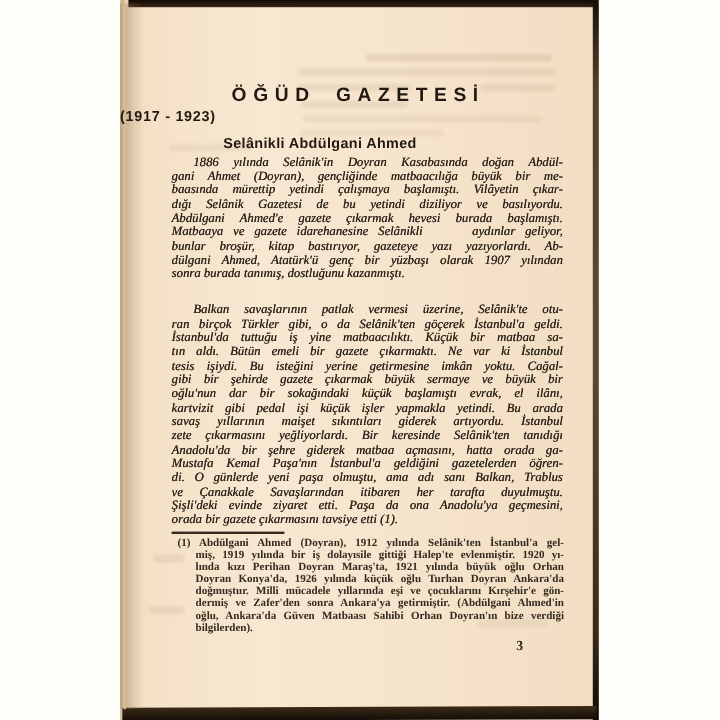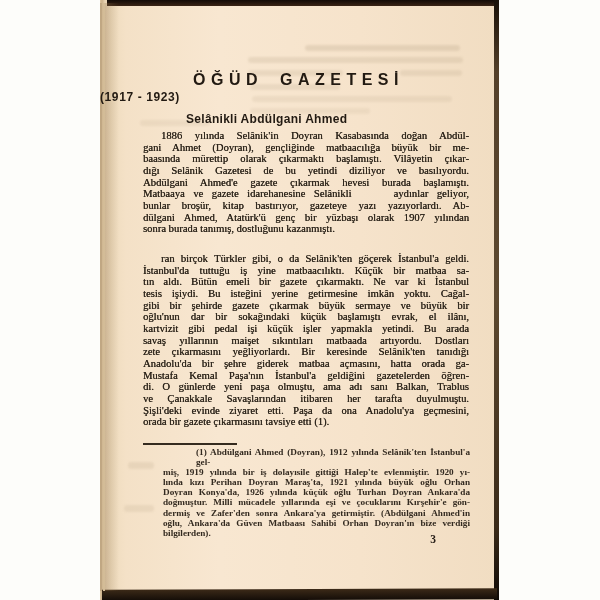--- a/index.html
+++ b/index.html
@@ -48,32 +48,32 @@
     font-family:"Liberation Sans",sans-serif;font-weight:700;
     font-size:12px;letter-spacing:.6px;color:var(--title-ink);
   }
   .section-heading{
     left:74px;top:112px;z-index:2;
     font-family:"Liberation Sans",sans-serif;font-weight:700;
     font-size:12px;letter-spacing:.3px;color:var(--title-ink);margin-left:12px;
   }
   .para{left:43px;width:326px;z-index:2;color:var(--ink);
     font-size:10.6px;line-height:11.65px;text-shadow:.2px 0 0 currentColor;}
-  .para .line{text-align:justify;text-align-last:justify;white-space:normal;}
+  .para .line{text-align:justify;text-align-last:justify;white-space:normal;font-style:italic;}
   .para .line:last-child{text-align-last:left;}
   .para .line:first-child{text-indent:18px;}
   .para-1{top:130px;}
   .para-2{top:253px;}
 
   .footnote-separator{left:43px;top:443px;width:94px;height:1.5px;background:#352b1f;z-index:2;}
 
   .footnote{left:48px;top:447px;width:322px;z-index:2;color:#332a20;
     font-size:9.2px;line-height:10.1px;font-weight:700;}
   .footnote .line{padding-left:15px;text-align:justify;text-align-last:justify;}
-  .footnote .line:first-child{padding-left:0;margin-left:48px;}
+  .footnote .line:first-child{padding-left:0;}
   .footnote .line:last-child{text-align-last:left;}
 
   .page-number{left:322px;top:533px;width:22px;text-align:center;z-index:2;
     font-weight:700;font-size:11.5px;color:#2a211a;}
 </style>
 </head>
 <body>
 
 <div class="photo">
 
@@ -100,37 +100,38 @@
     <div class="ghost" style="top:505px;left:24px;width:30px;height:7px;opacity:.18"></div>
     <div class="ghost" style="top:516px;left:298px;width:58px;height:7px;opacity:.15"></div>
 
     <div class="article-title">ÖĞÜD GAZETESİ</div>
     <div class="article-years">(1917 - 1923)</div>
     <div class="section-heading">Selânikli Abdülgani Ahmed</div>
 
     <div class="para para-1">
         <div class="line">1886 yılında Selânik'in Doyran Kasabasında doğan Abdül-</div>
         <div class="line">gani Ahmet (Doyran), gençliğinde matbaacılığa büyük bir me-</div>
-        <div class="line">baasında mürettip olarak çıkarmaktı başlamıştı. Vilâyetin çıkar-</div>
+        <div class="line">baasında mürettip yetindi çalışmaya başlamıştı. Vilâyetin çıkar-</div>
         <div class="line">dığı Selânik Gazetesi de bu yetindi diziliyor ve basılıyordu.</div>
         <div class="line">Abdülgani Ahmed'e gazete çıkarmak hevesi burada başlamıştı.</div>
         <div class="line">Matbaaya ve gazete idarehanesine Selânikli&nbsp;&nbsp;&nbsp;&nbsp; aydınlar geliyor,</div>
         <div class="line">bunlar broşür, kitap bastırıyor, gazeteye yazı yazıyorlardı. Ab-</div>
         <div class="line">dülgani Ahmed, Atatürk'ü genç bir yüzbaşı olarak 1907 yılından</div>
         <div class="line">sonra burada tanımış, dostluğunu kazanmıştı.</div>
       </div>
     <div class="para para-2">
+        <div class="line">Balkan savaşlarının patlak vermesi üzerine, Selânik'te otu-</div>
         <div class="line">ran birçok Türkler gibi, o da Selânik'ten göçerek İstanbul'a geldi.</div>
         <div class="line">İstanbul'da tuttuğu iş yine matbaacılıktı. Küçük bir matbaa sa-</div>
         <div class="line">tın aldı. Bütün emeli bir gazete çıkarmaktı. Ne var ki İstanbul</div>
         <div class="line">tesis işiydi. Bu isteğini yerine getirmesine imkân yoktu. Cağal-</div>
         <div class="line">gibi bir şehirde gazete çıkarmak büyük sermaye ve büyük bir</div>
         <div class="line">oğlu'nun dar bir sokağındaki küçük başlamıştı evrak, el ilânı,</div>
         <div class="line">kartvizit gibi pedal işi küçük işler yapmakla yetindi. Bu arada</div>
-        <div class="line">savaş yıllarının maişet sıkıntıları matbaada artıyordu. Dostları</div>
+        <div class="line">savaş yıllarının maişet sıkıntıları giderek artıyordu. İstanbul</div>
         <div class="line">zete çıkarmasını yeğliyorlardı. Bir keresinde Selânik'ten tanıdığı</div>
         <div class="line">Anadolu'da bir şehre giderek matbaa açmasını, hatta orada ga-</div>
         <div class="line">Mustafa Kemal Paşa'nın İstanbul'a geldiğini gazetelerden öğren-</div>
         <div class="line">di. O günlerde yeni paşa olmuştu, ama adı sanı Balkan, Trablus</div>
         <div class="line">ve Çanakkale Savaşlarından itibaren her tarafta duyulmuştu.</div>
         <div class="line">Şişli'deki evinde ziyaret etti. Paşa da ona Anadolu'ya geçmesini,</div>
         <div class="line">orada bir gazete çıkarmasını tavsiye etti (1).</div>
       </div>
 
     <div class="footnote-separator"></div>

